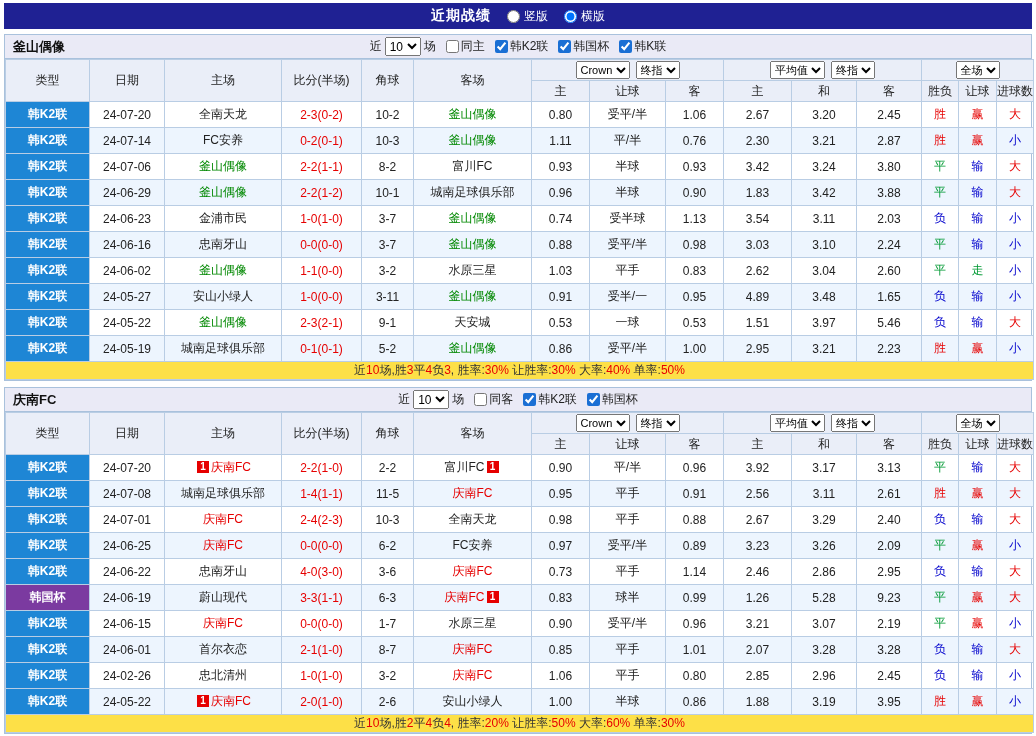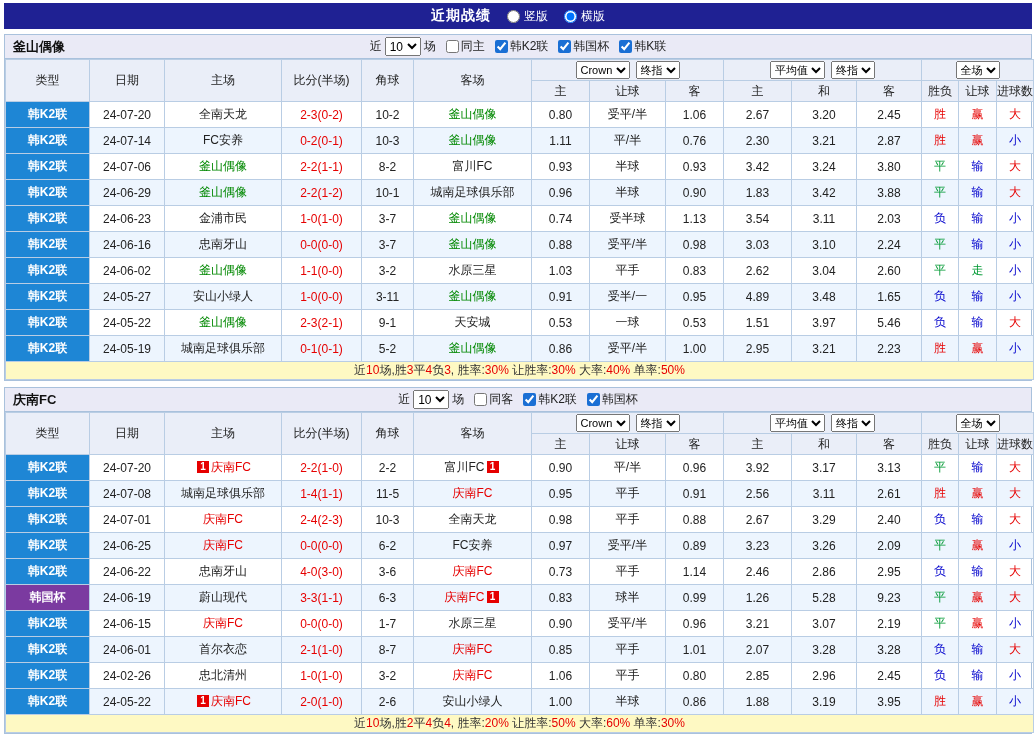--- a/index.html
+++ b/index.html
@@ -41,21 +41,21 @@
   tbody tr:nth-child(even) td { background:#EDF5FE; }
 
   td.league { color:#fff; font-weight:bold; }
   td.score { color:#E60000; }
   a.team { text-decoration:none; color:#222; cursor:pointer; }
   .redcard {
     display:inline-block; background:#E60000; color:#fff;
     width:12px; height:12px; line-height:12px; font-size:10px; font-weight:bold;
     margin:0 2px; vertical-align:1px;
   }
-  td.summary { height:14px; font-size:12px; background:#fef9c3; }
+  td.summary { height:14px; font-size:12px; background:#fde047; }
 
   .c-r { color:#E60000; }
   .c-g { color:#009933; }
   .c-b { color:#0000CC; }
   .c-d { color:#333333; }
 </style>
 </head>
 <body>
 
 <div class="page">

